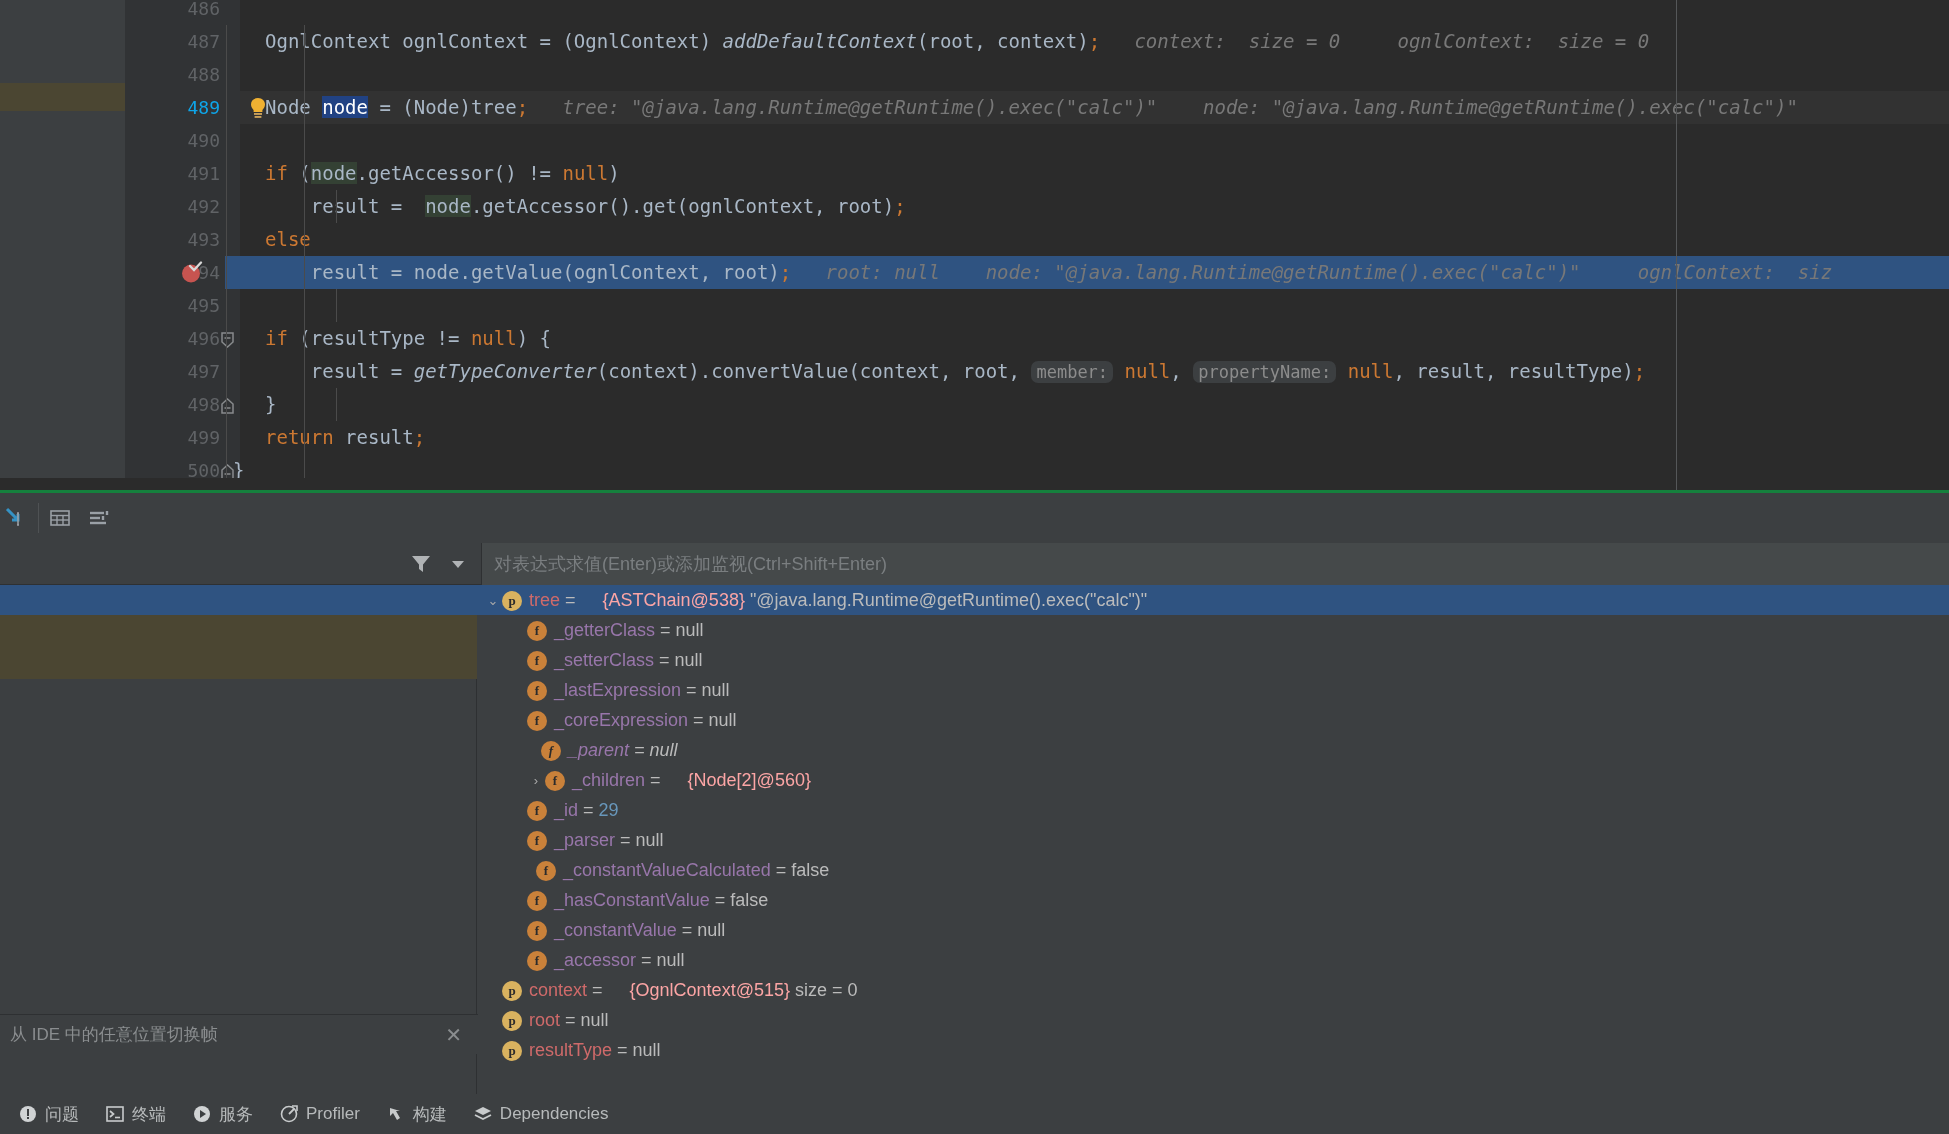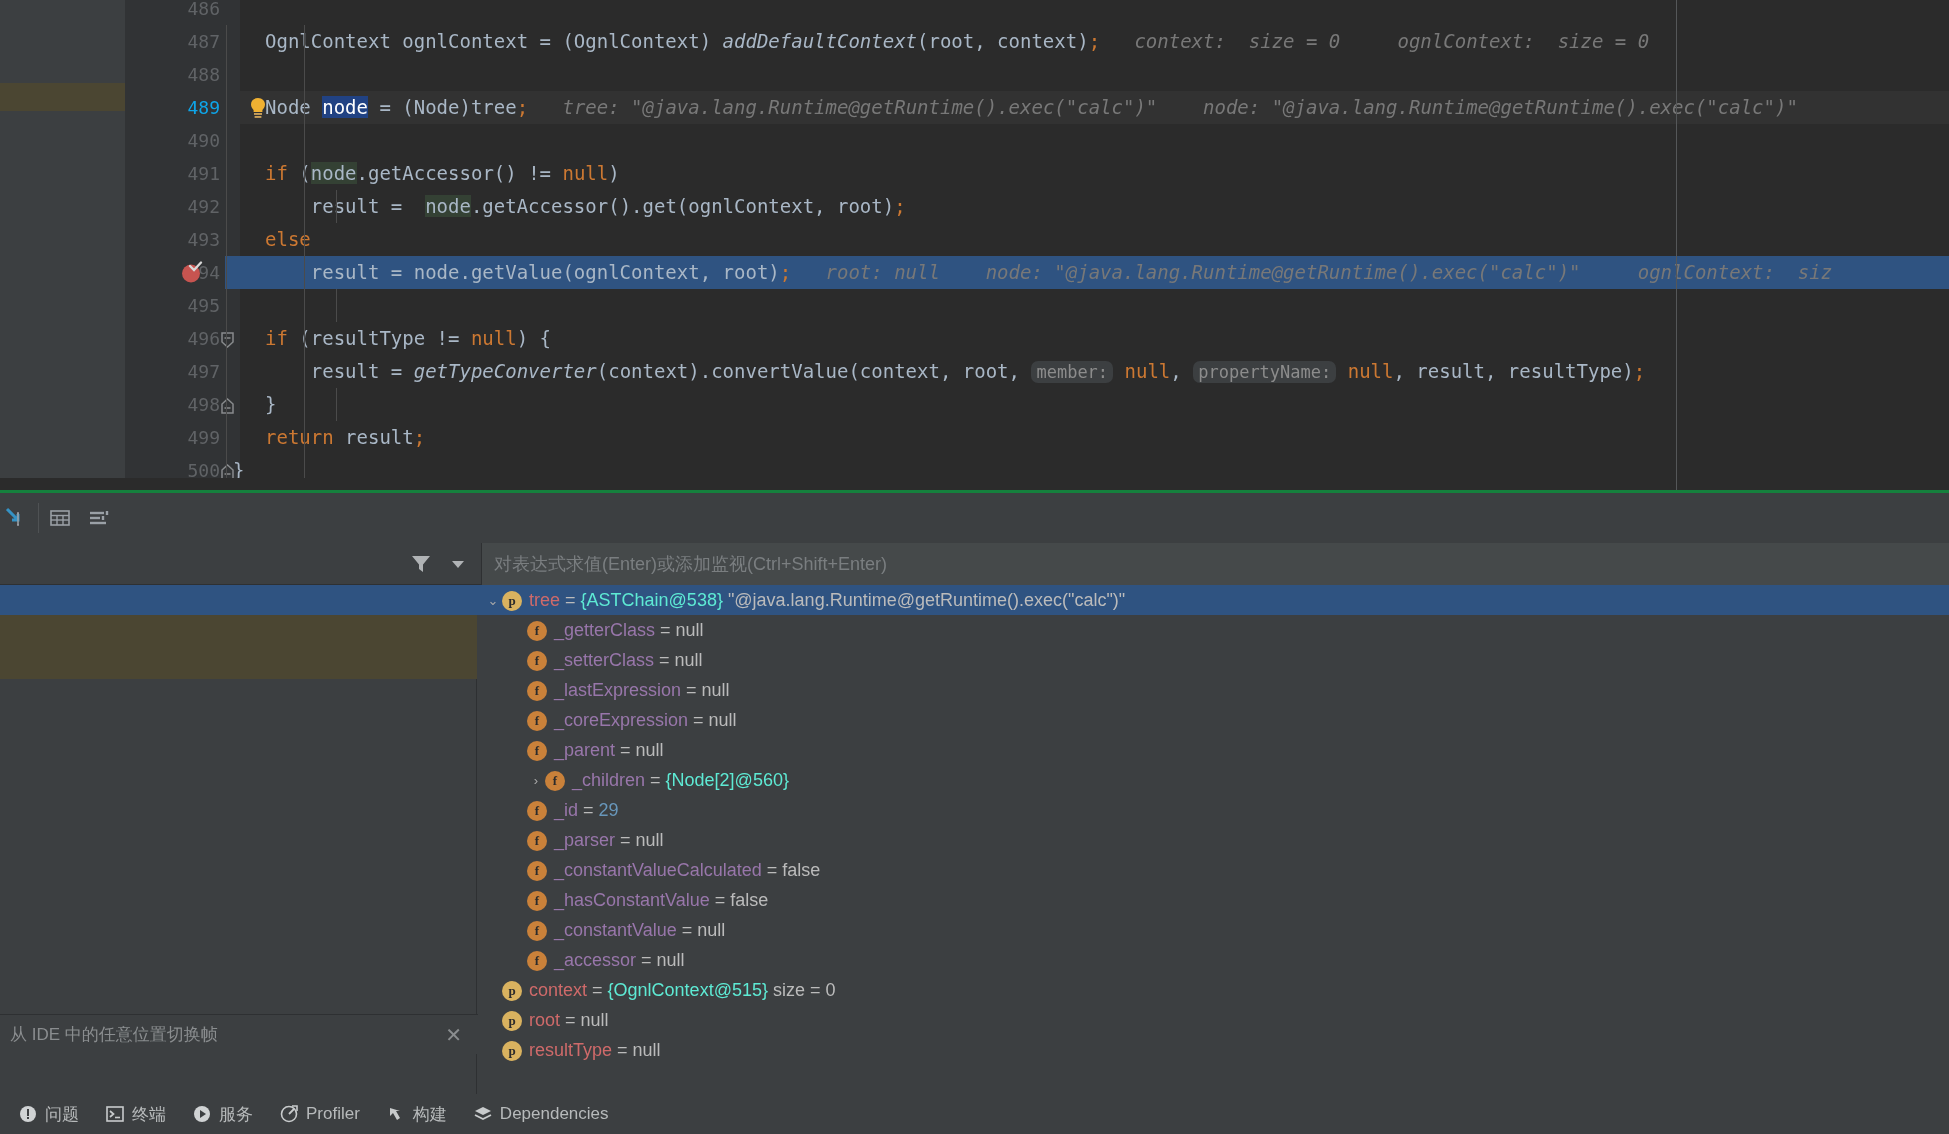--- a/index.html
+++ b/index.html
@@ -122,21 +122,21 @@
     display: inline-block; width: 20px; height: 20px; border-radius: 50%;
     text-align: center; line-height: 20px; font-size: 13px; font-weight: bold;
     color: #2b2b2b; vertical-align: middle; margin-right: 7px;
     font-family: "Liberation Serif", serif;
   }
   .badge-p { background: #d9b25f; }
   .badge-f { background: #c9813a; }
   .vname { color: #9876aa; }
   .vname-p { color: #cf6a6a; }
   .veq { color: #bbbbbb; }
-  .vtype { color: #5eead4; }
+  .vtype { color: #fca5a5; margin-left: 22px; }
   .vval { color: #bbbbbb; }
 
   
   .tip-bar {
     position: absolute; left: 0; bottom: 40px; width: 478px; height: 40px;
     background: #3c3f41; border-top: 1px solid #2e3032;
     display: flex; align-items: center; padding: 0 10px;
   }
   .tip-text { color: #8a8d8f; font-size: 17px; flex: 1; }
   .tip-close { color: #8a8d8f; font-size: 20px; cursor: pointer; padding: 0 6px; }
@@ -321,25 +321,25 @@
     <div class="var-tree">
       <div class="tree-left-pane">
         <div class="frame-sel"></div>
       </div>
       <div id="var-rows" class="tree-rows">
           <div class="trow sel" style="padding-left: 6px; position: relative;"><span class="arrow">⌄</span><span class="badge badge-p">p</span><span class="vname-p">tree</span><span class="veq"> = </span><span class="vtype">{ASTChain@538} </span><span class="vval">"@java.lang.Runtime@getRuntime().exec("calc")"</span><div style="position: absolute; left: -478px; top: 0px; width: 478px; height: 30px; background: rgb(47, 83, 129);"></div></div>
           <div class="trow" style="padding-left: 31px;"><span class="arrow"></span><span class="badge badge-f">f</span><span class="vname">_getterClass</span><span class="veq"> = </span><span class="vval">null</span></div>
           <div class="trow" style="padding-left: 31px;"><span class="arrow"></span><span class="badge badge-f">f</span><span class="vname">_setterClass</span><span class="veq"> = </span><span class="vval">null</span></div>
           <div class="trow" style="padding-left: 31px;"><span class="arrow"></span><span class="badge badge-f">f</span><span class="vname">_lastExpression</span><span class="veq"> = </span><span class="vval">null</span></div>
           <div class="trow" style="padding-left: 31px;"><span class="arrow"></span><span class="badge badge-f">f</span><span class="vname">_coreExpression</span><span class="veq"> = </span><span class="vval">null</span></div>
-          <div class="trow" style="padding-left: 31px;"><span class="arrow"></span><span class="badge badge-f">f</span><span class="vname">_parent</span><span class="veq"> = </span><span class="vval">null</span></div>
+          <div class="trow" style="padding-left: 45px; font-style: italic;"><span class="arrow"></span><span class="badge badge-f">f</span><span class="vname">_parent</span><span class="veq"> = </span><span class="vval">null</span></div>
           <div class="trow" style="padding-left: 49px;"><span class="arrow">›</span><span class="badge badge-f">f</span><span class="vname">_children</span><span class="veq"> = </span><span class="vtype">{Node[2]@560}</span></div>
           <div class="trow" style="padding-left: 31px;"><span class="arrow"></span><span class="badge badge-f">f</span><span class="vname">_id</span><span class="veq"> = </span><span class="num" style="color: rgb(104, 151, 187);">29</span></div>
           <div class="trow" style="padding-left: 31px;"><span class="arrow"></span><span class="badge badge-f">f</span><span class="vname">_parser</span><span class="veq"> = </span><span class="vval">null</span></div>
-          <div class="trow" style="padding-left: 31px;"><span class="arrow"></span><span class="badge badge-f">f</span><span class="vname">_constantValueCalculated</span><span class="veq"> = </span><span class="vval">false</span></div>
+          <div class="trow" style="padding-left: 40px;"><span class="arrow"></span><span class="badge badge-f">f</span><span class="vname">_constantValueCalculated</span><span class="veq"> = </span><span class="vval">false</span></div>
           <div class="trow" style="padding-left: 31px;"><span class="arrow"></span><span class="badge badge-f">f</span><span class="vname">_hasConstantValue</span><span class="veq"> = </span><span class="vval">false</span></div>
           <div class="trow" style="padding-left: 31px;"><span class="arrow"></span><span class="badge badge-f">f</span><span class="vname">_constantValue</span><span class="veq"> = </span><span class="vval">null</span></div>
           <div class="trow" style="padding-left: 31px;"><span class="arrow"></span><span class="badge badge-f">f</span><span class="vname">_accessor</span><span class="veq"> = </span><span class="vval">null</span></div>
           <div class="trow" style="padding-left: 6px;"><span class="arrow"></span><span class="badge badge-p">p</span><span class="vname-p">context</span><span class="veq"> = </span><span class="vtype">{OgnlContext@515}</span><span class="vval">  size = 0</span></div>
           <div class="trow" style="padding-left: 6px;"><span class="arrow"></span><span class="badge badge-p">p</span><span class="vname-p">root</span><span class="veq"> = </span><span class="vval">null</span></div>
           <div class="trow" style="padding-left: 6px;"><span class="arrow"></span><span class="badge badge-p">p</span><span class="vname-p">resultType</span><span class="veq"> = </span><span class="vval">null</span></div>
         </div>
     </div>
 
     <div class="tip-bar">

